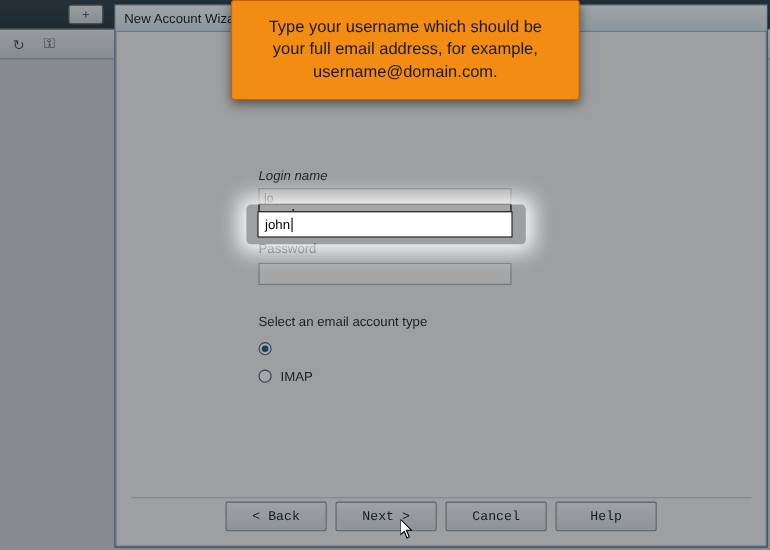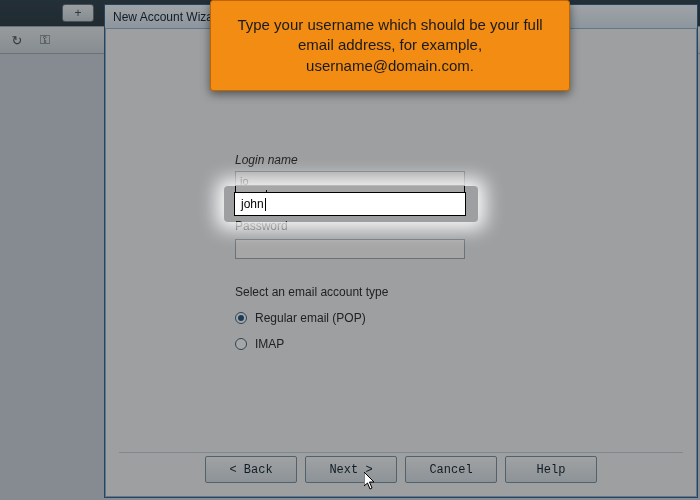--- a/index.html
+++ b/index.html
@@ -34,21 +34,21 @@
   .radio-row { margin-top:12px; display:flex; align-items:center; font-size:12px; color:#333; }
   .radio-row + .radio-row { }
   .radio { width:12px; height:12px; border:1px solid #4b6a85; border-radius:50%; margin-right:8px; display:flex; align-items:center; justify-content:center; background:#fff;}
   .radio.checked::after { content:""; width:6px; height:6px; background:#2a5e8a; border-radius:50%; }
 
   .button-bar { position:absolute; bottom:14px; left:0; right:0; display:flex; justify-content:center; gap:8px; }
   .btn { width:92px; height:27px; background:linear-gradient(#f6f9fb,#d8e2e9); border:1px solid #7f97a7; border-radius:2px; font-size:12px; color:#1a2b3a; display:flex; align-items:center; justify-content:center;font-family:Liberation Mono, monospace; }
   .footer-line { position:absolute; bottom:44px; left:14px; right:14px; height:1px; background:#c4d1da; }
 
   
-  .tooltip { position:absolute; top:0; left:210px; width:360px; background:#f28c13; border:1px solid #c06500; border-radius:3px; box-shadow:0 3px 10px rgba(0,0,0,0.5); padding:14px 22px; z-index:20; text-align:center; font-size:15px; line-height:1.35; color:#1a1a1a; }
+  .tooltip { position:absolute; top:0; left:210px; width:317px; background:#f28c13; border:1px solid #c06500; border-radius:3px; box-shadow:0 3px 10px rgba(0,0,0,0.5); padding:14px 22px; z-index:20; text-align:center; font-size:15px; line-height:1.35; color:#1a1a1a; }
 
   
   .highlight { position:absolute; left:224px; top:186px; width:254px; height:36px; border-radius:4px; box-shadow:0 0 18px 8px rgba(255,255,255,0.9); z-index:15; pointer-events:none; }
   .login-clear { position:absolute; left:234px; top:192px; width:232px; height:24px; background:#fff; border:1px solid #000; z-index:16; display:flex; align-items:center; padding-left:6px; font-size:12px; }
   .login-clear .cursor { display:inline-block; width:1px; height:13px; background:#000; margin-left:1px; }
 
   .tooltip-clear { z-index:25; }
 
   
   .cursor-arrow { position:absolute; left:364px; top:472px; z-index:30; }
@@ -82,21 +82,20 @@
         <span>john</span>
           <span class="cursor"></span>
       </div>
     </div>
     <div class="pw-label">Password</div>
     <div class="pw-input"></div>
 
     <div class="select-label">Select an email account type</div>
     <div class="radio-row">
       <span class="radio checked"></span>
-      <span>Regular email (POP)</span>
     </div>
     <div class="radio-row">
       <span class="radio"></span>
       <span>IMAP</span>
     </div>
   </div>
 
   <div class="footer-line"></div>
   <div class="button-bar">
     <div class="btn">&lt; Back</div>

